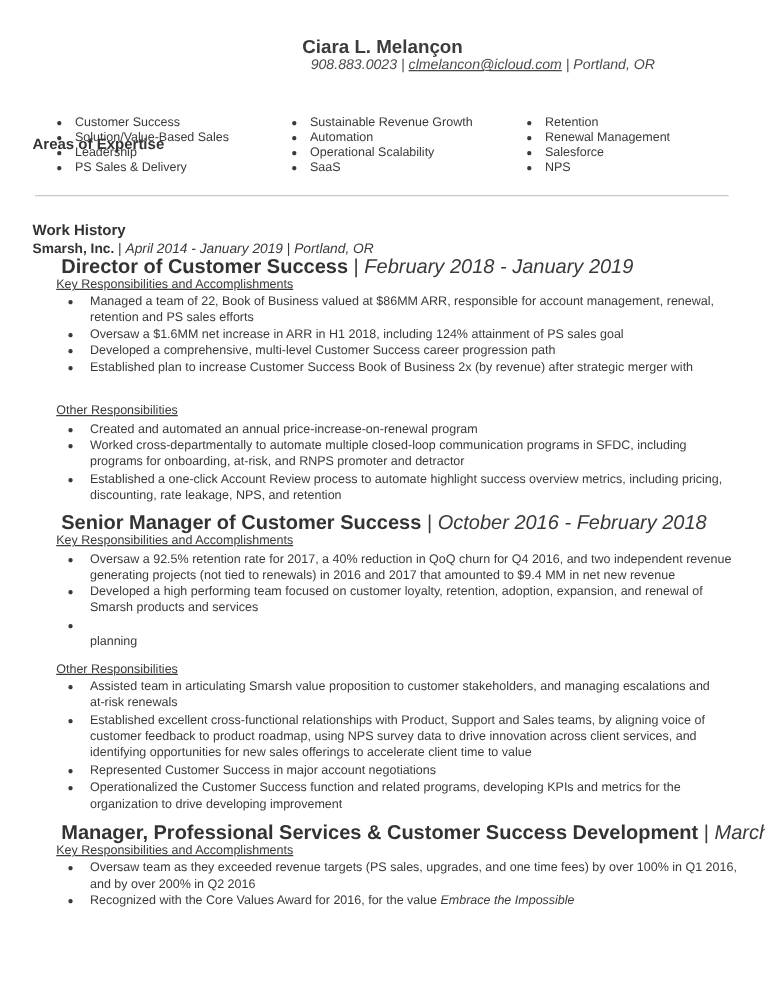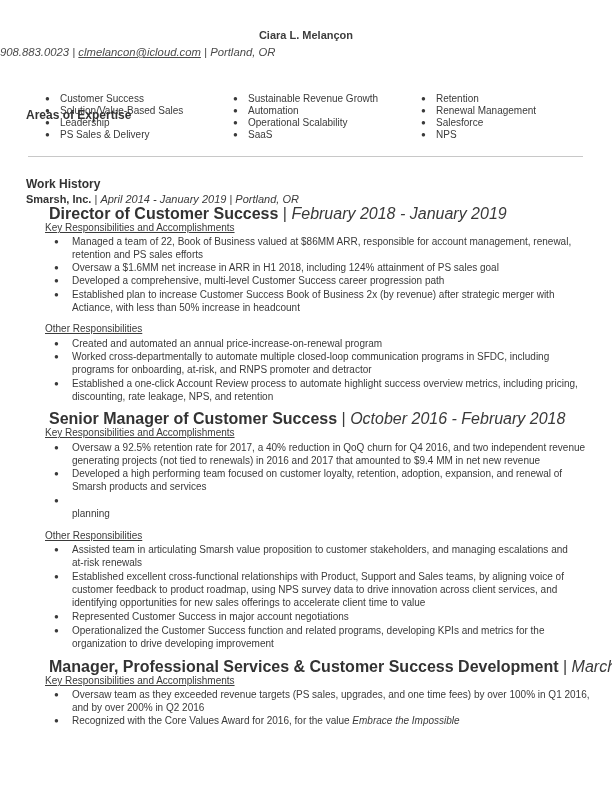--- a/index.html
+++ b/index.html
@@ -1,21 +1,21 @@
 <!DOCTYPE html>
 <html><head>
   <meta charset="utf-8">
   <style>
     html, body { margin: 0; padding: 0; background: #ffffff; }
     body { width: 612px; height: 792px; overflow: hidden; position: relative;
       font-family: "Liberation Sans", sans-serif; color: #3a3a3a; font-size: 10px; }
     .page { position: absolute; left: 0; top: 0; width: 612px; height: 792px; }
     .name { position: absolute; top: 29px; left: 0; width: 612px; text-align: center;
-      font-size: 11px; font-weight: bold; color: #3c3c3c; }
-    .contact { position: absolute; top: 46px; left: 0; width: 524px; text-align: left;
+      font-size: 15px; font-weight: bold; color: #3c3c3c; }
+    .contact { position: absolute; top: 46px; left: 0; width: 524px; text-align: right;
       font-size: 11.3px; font-style: italic; color: #4a4a4a; }
     .contact .email { text-decoration: underline; }
     .section-title { position: absolute; left: 26px; font-size: 12px; font-weight: bold; color: #333; }
     .exp-col { position: absolute; top: 93px; }
     .exp-item { height: 12px; line-height: 12px; font-size: 10px; white-space: nowrap; position: relative; padding-left: 18px; }
     .exp-item .dot { position: absolute; left: 3px; top: 0; font-size: 8px; }
     .rule { position: absolute; left: 28px; width: 555px; top: 156px; height: 0; border-top: 1px solid #c8c8c8; }
     .text-line { position: absolute; white-space: nowrap; font-size: 10px; line-height: 12px; }
     .company { left: 26px; top: 193px; font-size: 11px; }
     .company b { color: #333; }
@@ -78,21 +78,21 @@
   <div class="bullet" style="top:261px;">
       <span class="dot">●</span>
       <span class="txt">Oversaw a $1.6MM net increase in ARR in H1 2018, including 124% attainment of PS sales goal</span>
     </div>
   <div class="bullet" style="top:274px;">
       <span class="dot">●</span>
       <span class="txt">Developed a comprehensive, multi-level Customer Success career progression path</span>
     </div>
   <div class="bullet" style="top:288px;">
       <span class="dot">●</span>
-      <span class="txt"><span>Established plan to increase Customer Success Book of Business 2x (by revenue) after strategic merger with</span><br><span>Actiance, with less than 50% increase in headcount</span></span>
+      <span class="txt"><span>Established plan to increase Customer Success Book of Business 2x (by revenue) after strategic merger with</span><br></span>
     </div>
 
   <div class="text-line subhead" style="top:323px;">Other Responsibilities</div>
   <div class="bullet" style="top:337px;">
       <span class="dot">●</span>
       <span class="txt">Created and automated an annual price-increase-on-renewal program</span>
     </div>
   <div class="bullet" style="top:350px;">
       <span class="dot">●</span>
       <span class="txt"><span>Worked cross-departmentally to automate multiple closed-loop communication programs in SFDC, including</span><br><span>programs for onboarding, at-risk, and RNPS promoter and detractor</span></span>

